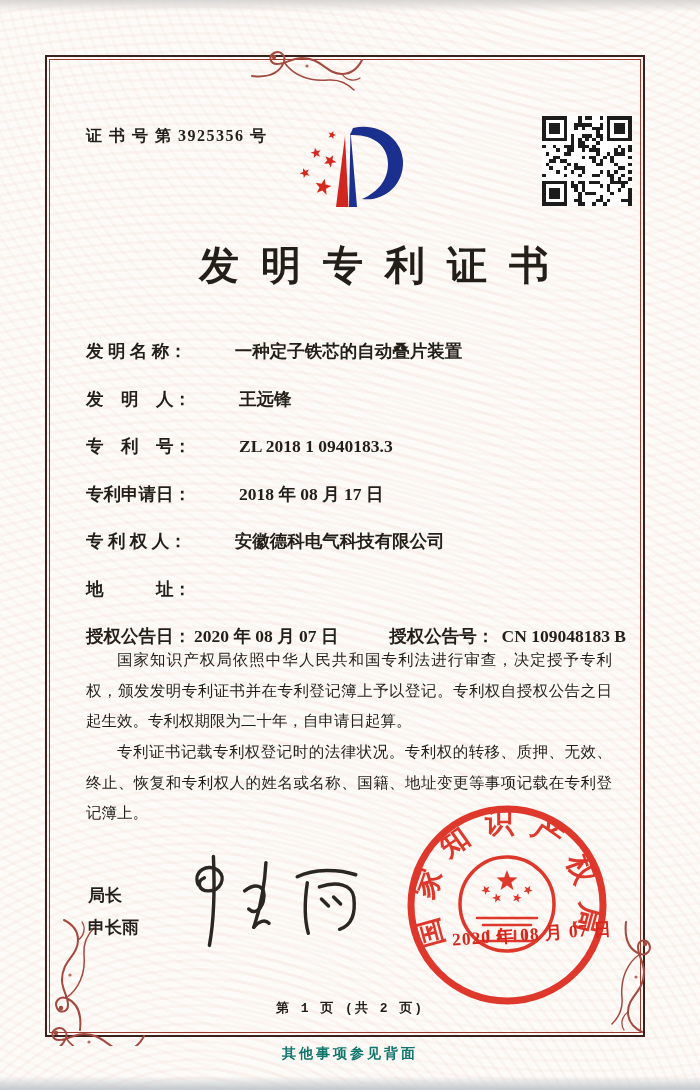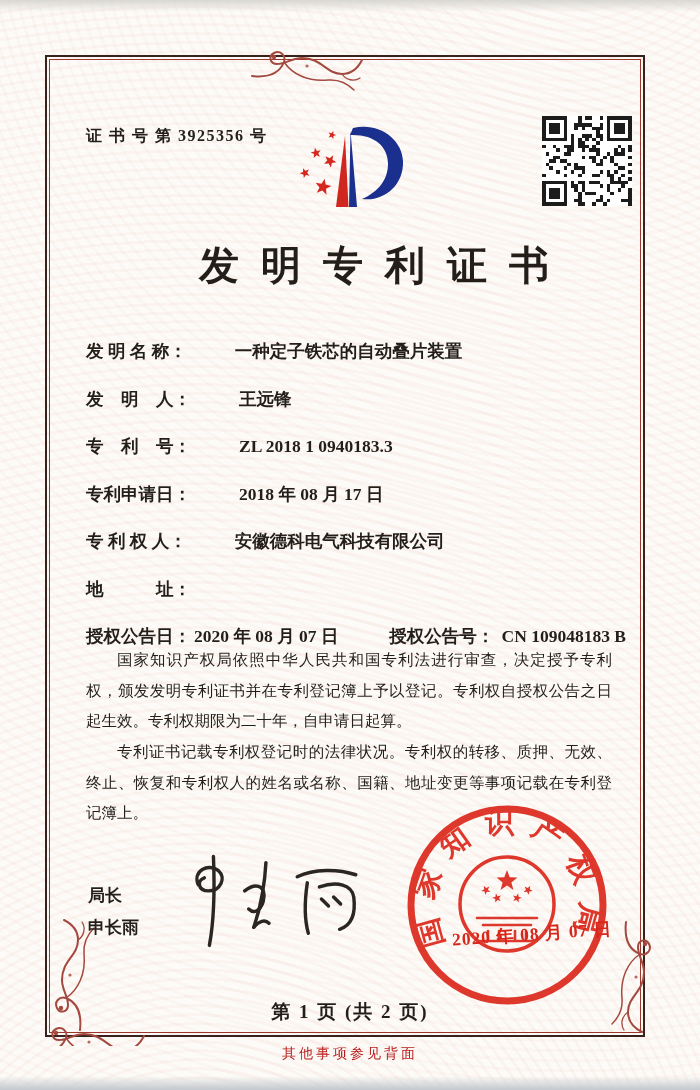--- a/index.html
+++ b/index.html
@@ -51,23 +51,23 @@
   .sig-name  { position:absolute; left:88px; top:916px; font-size:17px; font-weight:700; }
   .signature { position:absolute; left:168px; top:850px; width:212px; height:102px; }
 
   .seal { position:absolute; left:402px; top:800px; width:210px; height:210px;
     opacity:0.93; mix-blend-mode:multiply; }
   .seal-date { position:absolute; left:410px; top:922px; width:244px; text-align:center;
     color:#d7261a; font-size:17.5px; font-weight:700; letter-spacing:1px;
     transform:rotate(-4deg); }
 
   .footer-page { position:absolute; left:0; right:0; top:999px; text-align:center;
-    font-size:19px; font-weight:600; letter-spacing:2px; }
+    font-size:13px; font-weight:600; letter-spacing:2px;font-family:Liberation Mono, monospace; }
   .back-note { position:absolute; left:0; right:0; top:1045px; text-align:center;
-    font-size:14px; font-weight:400; letter-spacing:3px; color:#b91c1c; }
+    font-size:14px; font-weight:700; letter-spacing:3px; color:#0f766e; }
 </style>
 </head>
 <body>
 
 <div class="page">
 
   <div class="scan-top"></div>
 
   <svg width="0" height="0" style="position:absolute" aria-hidden="true">
     <defs>

